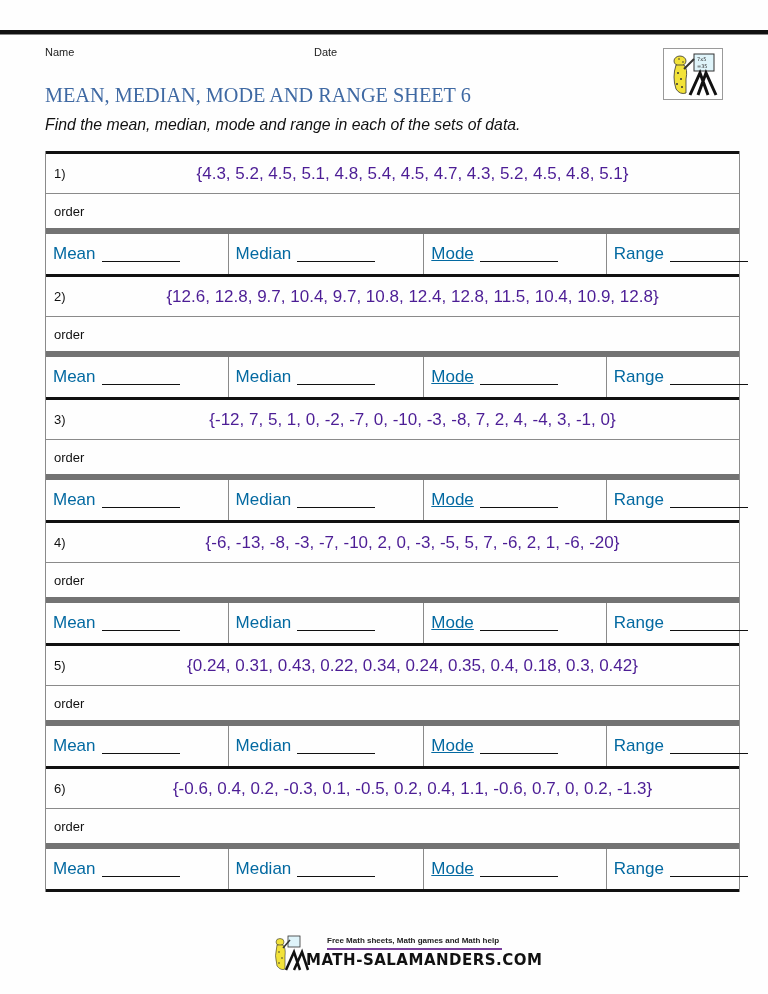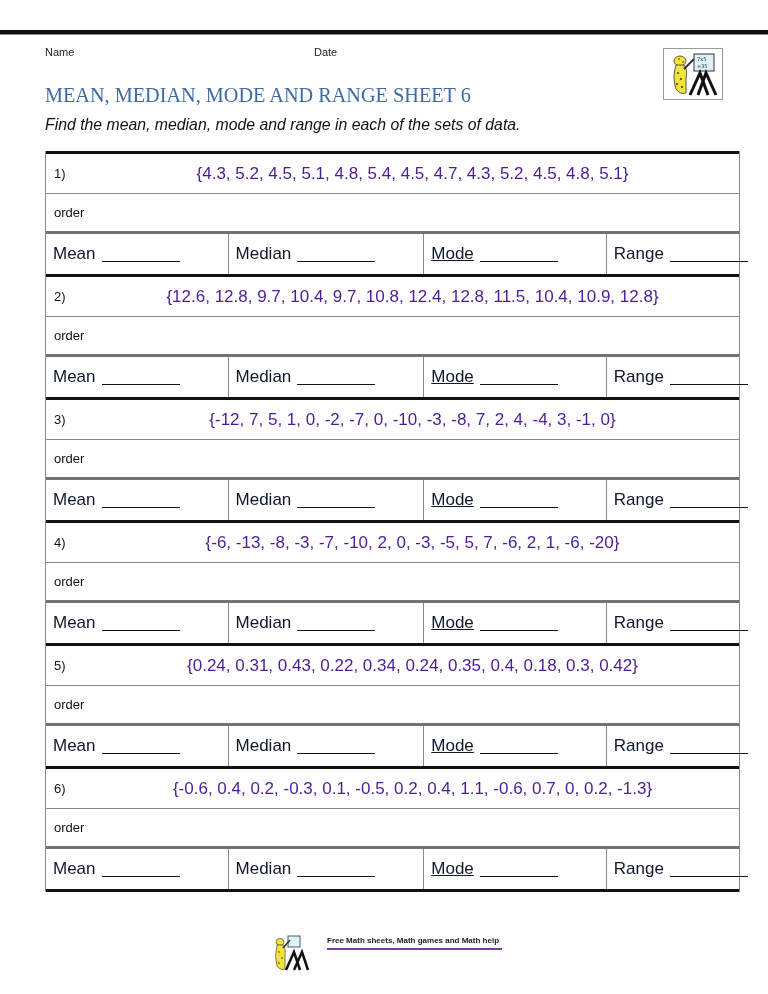--- a/index.html
+++ b/index.html
@@ -82,21 +82,21 @@
       border-bottom: 3px solid #111;
     }
     .row {
       height: 40px;
       box-sizing: border-box;
       display: flex;
       align-items: center;
       position: relative;
     }
     .row.set-row { border-bottom: 1px solid #8a8a8a; }
-    .row.order-row { border-bottom: 3px solid #737373; }
+    .row.order-row { border-bottom: 6px solid #737373; }
     .num {
       position: absolute;
       left: 8px;
       font-size: 13px;
       color: #111;
     }
     .set-text {
       position: absolute;
       left: 0;
       right: 0;
@@ -116,21 +116,21 @@
       align-items: stretch;
     }
     .stat-cell {
       height: 100%;
       display: flex;
       align-items: center;
       padding-left: 7px;
       box-sizing: border-box;
       font-size: 17px;
       white-space: nowrap;
-      color: #0f172a;
+      color: #0369a1;
     }
     .stat-cell + .stat-cell { border-left: 1px solid #8a8a8a; margin-left: 48px; }
     .stat-cell.c1 { width: 172px; }
     .stat-cell.c2 { width: 174px; }
     .stat-cell.c3 { width: 173px; text-decoration: underline; }
     .stat-cell.c4 { flex: 1; }
     .blank {
       display: inline-block;
       width: 78px;
       border-bottom: 1.5px solid #111;
@@ -381,13 +381,14 @@
     <path d="M14 36 L22 18 L28 36 M22 36 L30 18 L36 36" stroke="#111" stroke-width="2.5" fill="none"></path>
     <ellipse cx="8" cy="8" rx="4" ry="3.5" fill="#f2e23a" stroke="#333" stroke-width="0.6"></ellipse>
     <path d="M5 11 Q2 22 5 32 Q9 37 13 35 L13 22 Q14 14 11 11 Z" fill="#f2e23a" stroke="#333" stroke-width="0.6"></path>
     <path d="M11 14 L18 6" stroke="#333" stroke-width="1.5"></path>
     <circle cx="7" cy="18" r="0.8" fill="#333"></circle>
       <circle cx="10" cy="24" r="0.8" fill="#333"></circle>
       <circle cx="7" cy="29" r="0.8" fill="#333"></circle>
   </svg>
   <span class="footer-tagline">Free Math sheets, Math games and Math help</span>
   <span class="footer-line"></span>
+  <span class="footer-site">MATH-SALAMANDERS.COM</span>
 </div>
 
 </body></html>

